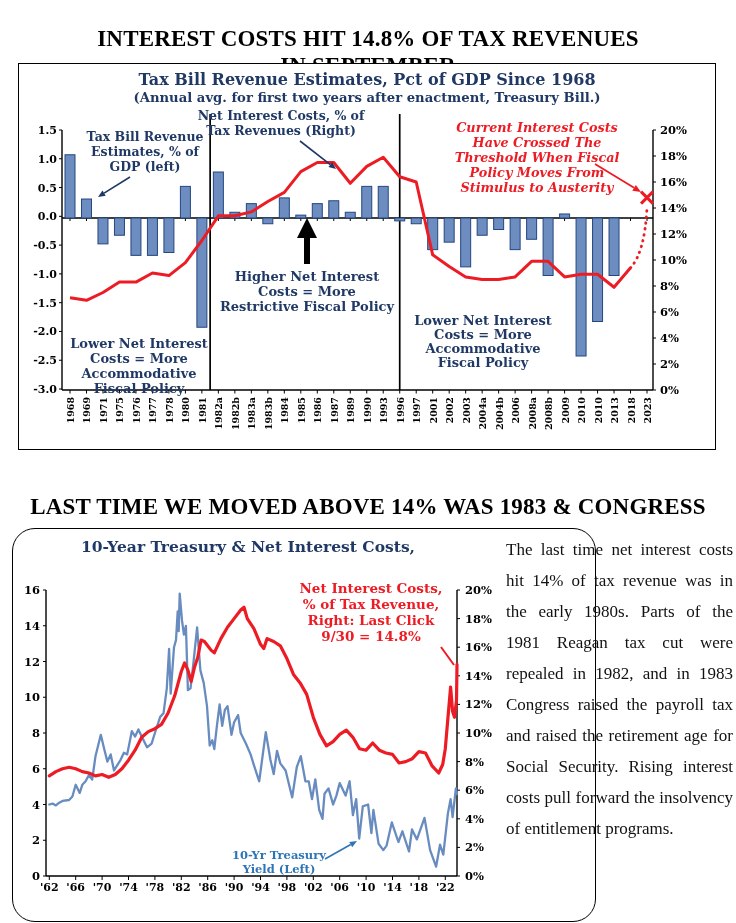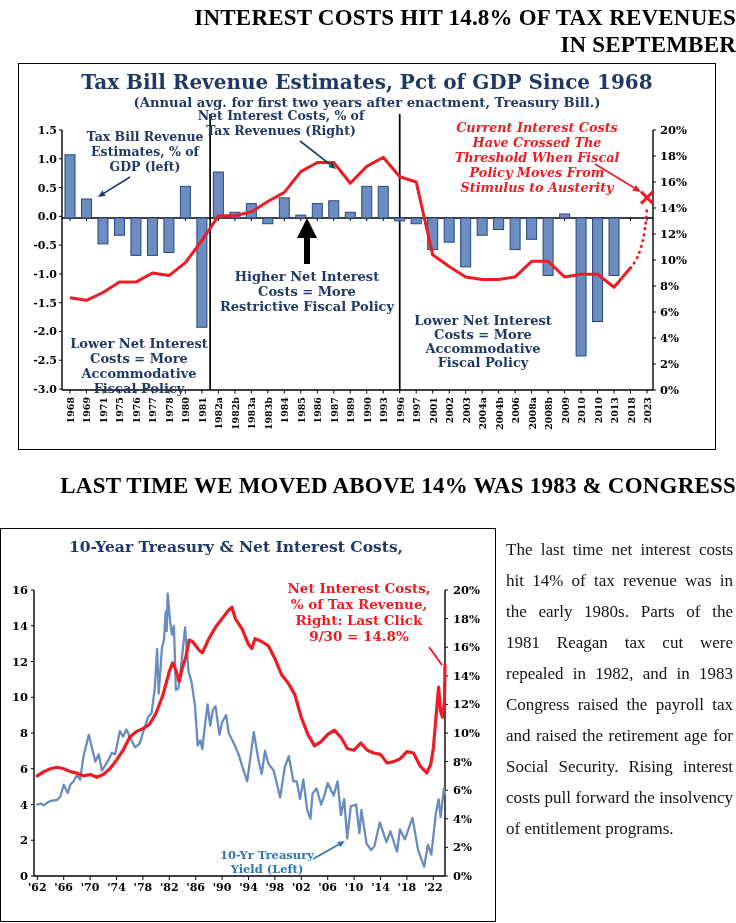--- a/index.html
+++ b/index.html
@@ -1,24 +1,24 @@
 <!DOCTYPE html>
 <html><head>
 <meta charset="utf-8">
 <style>
   html,body{margin:0;padding:0;}
   body{width:736px;height:923px;position:relative;background:#fff;font-family:"Liberation Serif",serif;overflow:hidden;}
-  .hdr{position:absolute;left:0;width:736px;text-align:right;font-weight:bold;font-size:23px;line-height:27px;color:#000;letter-spacing:0.2px;}
+  .hdr{position:absolute;left:0;width:736px;text-align:center;font-weight:bold;font-size:23px;line-height:27px;color:#000;letter-spacing:0.2px;margin-top:21px;}
   #hdr1{top:4px;}
   #hdr2{top:472px;}
   .box{position:absolute;border:1.7px solid #000;background:#fff;box-sizing:border-box;}
   #topbox{left:18px;top:63px;width:698px;height:387px;}
-  #botbox{left:0;top:528px;width:496px;height:394px;}
+  #botbox{left:12px;top:528px;width:584px;height:394px;border-radius:23px;}
   .ct{position:relative;z-index:2;text-align:center;color:#1F3864;font-family:"DejaVu Serif",serif;font-weight:bold;}
-  #topbox .t-main{margin-top:6px;font-size:20px;}
+  #topbox .t-main{margin-top:6px;font-size:16px;}
   #topbox .t-sub{margin-top:1px;font-size:13.2px;}
   #botbox .t-main{margin-top:7px;font-size:15.5px;line-height:21px;width:470px;}
   svg.plot{position:absolute;left:0;top:0;z-index:1;}
   .para{position:absolute;left:506px;top:534px;width:227px;font-size:17px;line-height:31px;color:#111;text-align:justify;text-align-last:left;}
 </style>
 </head>
 <body>
 
 <div class="hdr" id="hdr1">
   <div>INTEREST COSTS HIT 14.8% OF TAX REVENUES</div>

